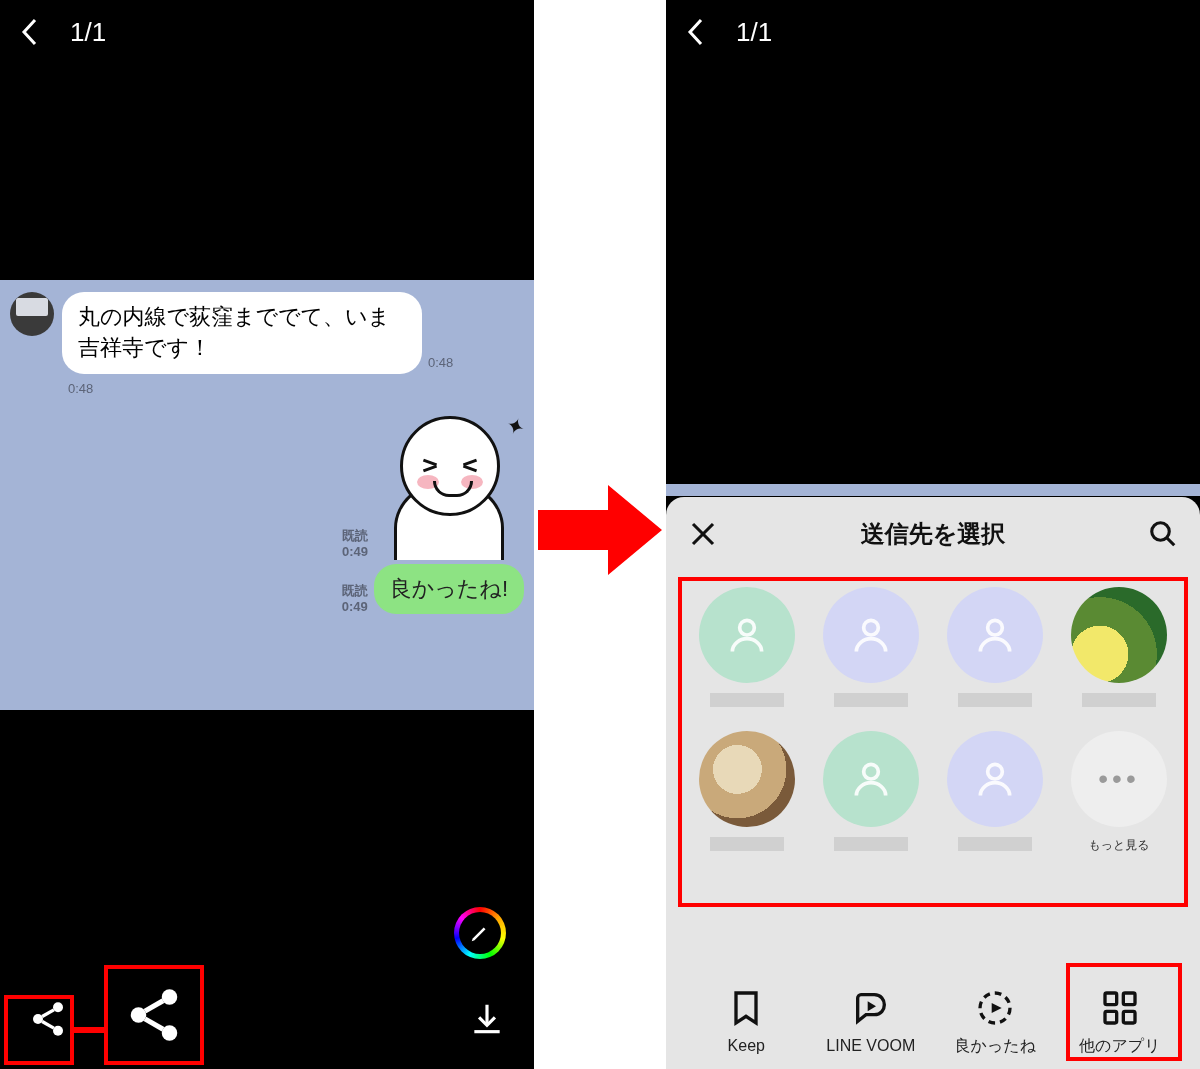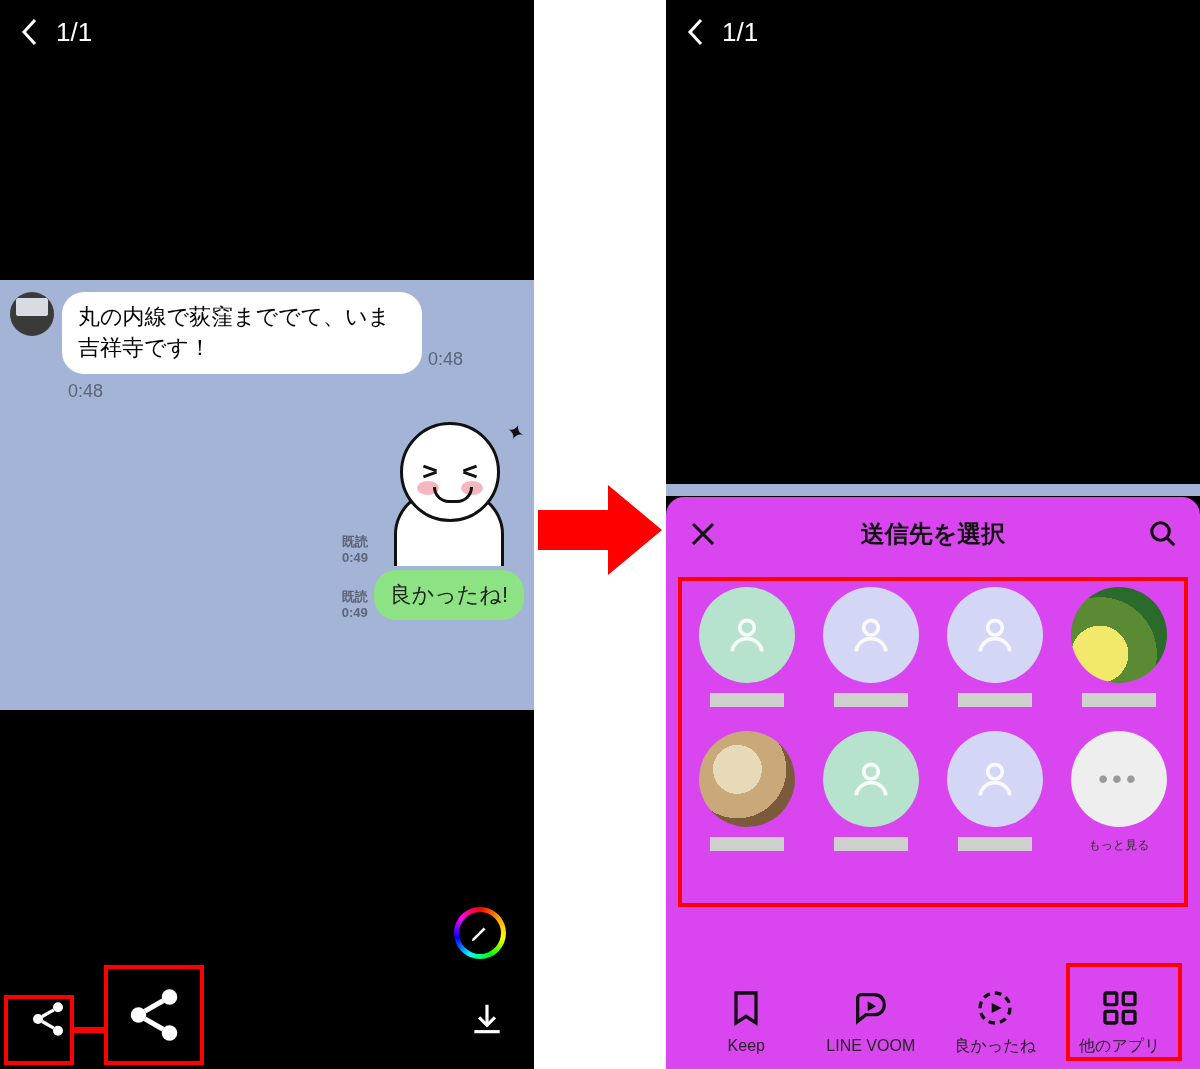--- a/index.html
+++ b/index.html
@@ -23,21 +23,21 @@
 
   
   .topbar {
     position: absolute;
     top: 0; left: 0; right: 0;
     height: 64px;
     display: flex;
     align-items: center;
     padding: 0 20px;
     color: #fff;
-    gap: 16px;
+    gap: 30px;
   }
   .topbar .counter { font-size: 26px; font-weight: 400; }
 
   
   .chat-strip {
     position: absolute;
     top: 280px;
     left: 0; right: 0;
     height: 430px;
     background: #a4b4d6;
@@ -59,21 +59,21 @@
   .bubble {
     background: #fff;
     border-radius: 22px;
     padding: 10px 16px;
     font-size: 22px;
     line-height: 1.4;
     max-width: 360px;
     position:relative;
   }
   .bubble.green { background:#8de383; color:#222; }
-  .ts { font-size: 18px; color: #5c6478; margin: 0 6px 4px 6px; }
+  .ts { font-size: 13px; color: #5c6478; margin: 0 6px 4px 6px; }
   .meta { font-size: 13px; color: #5c6478; text-align:right; margin-right:6px; line-height:1.2;font-weight:bold;}
   .sticker-row { display:flex; justify-content:flex-end; align-items:flex-end; margin-top:10px;}
   .sticker {
     width: 150px; height: 150px; position: relative;
   }
   .moon-body{
     position:absolute; bottom:0; left:20px; width:110px; height:80px;
     background:#fff; border:3px solid #111; border-radius:50% 50% 0 0 / 60% 60% 0 0;
     border-bottom:none;
   }
@@ -108,21 +108,21 @@
   .rainbow-ring .pencil{position:absolute; width:22px; height:22px;}
 
   .highlight-box {
     position:absolute; border:4px solid #ff0000;
   }
 
   
   .sheet {
     position:absolute; left:0; right:0; bottom:0;
     height:572px;
-    background:#d946ef;
+    background:#e5e5e5;
     border-radius:18px 18px 0 0;
     color:#111;
   }
   .sheet-header{
     height:74px; display:flex; align-items:center; justify-content:center;
     position:relative;
     font-size:24px; font-weight:600;
   }
   .sheet-header .close{ position:absolute; left:22px; top:22px; }
   .sheet-header .search{ position:absolute; right:22px; top:22px; }

